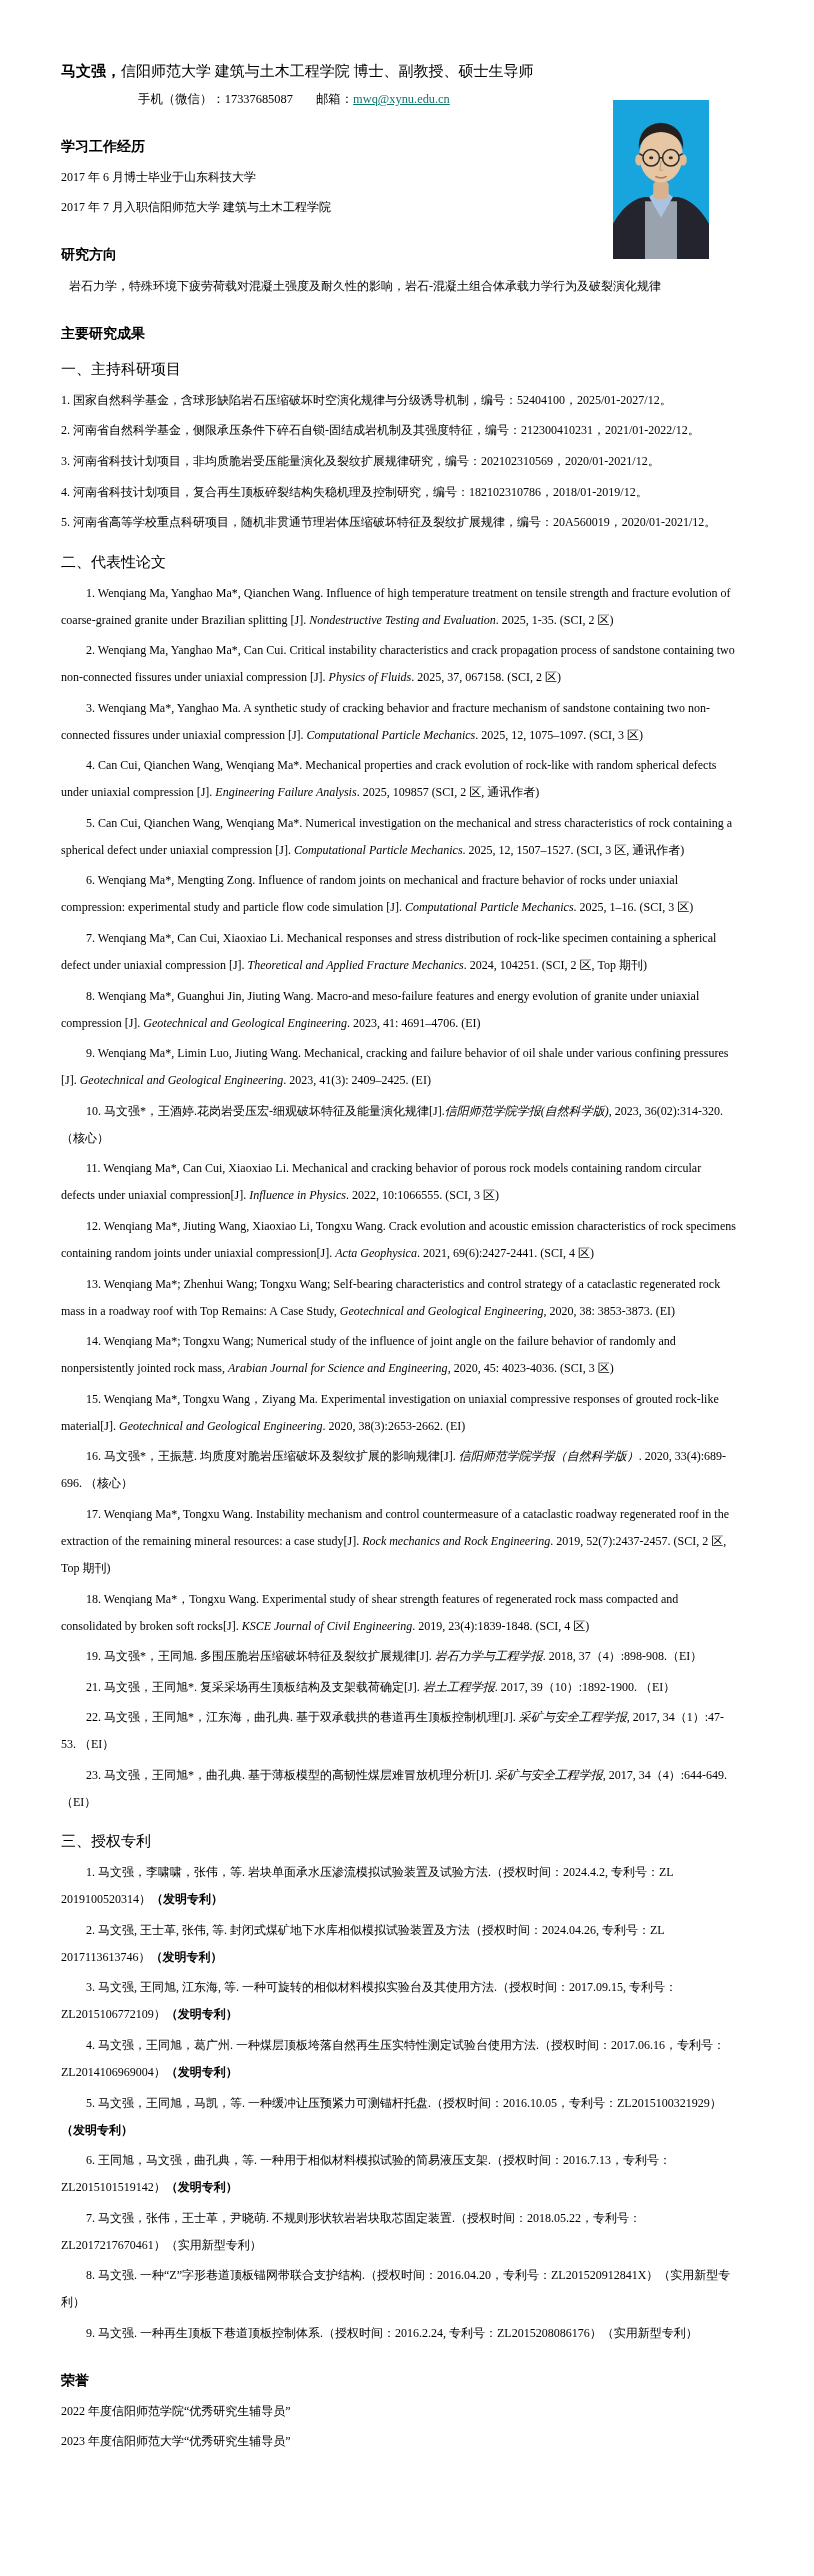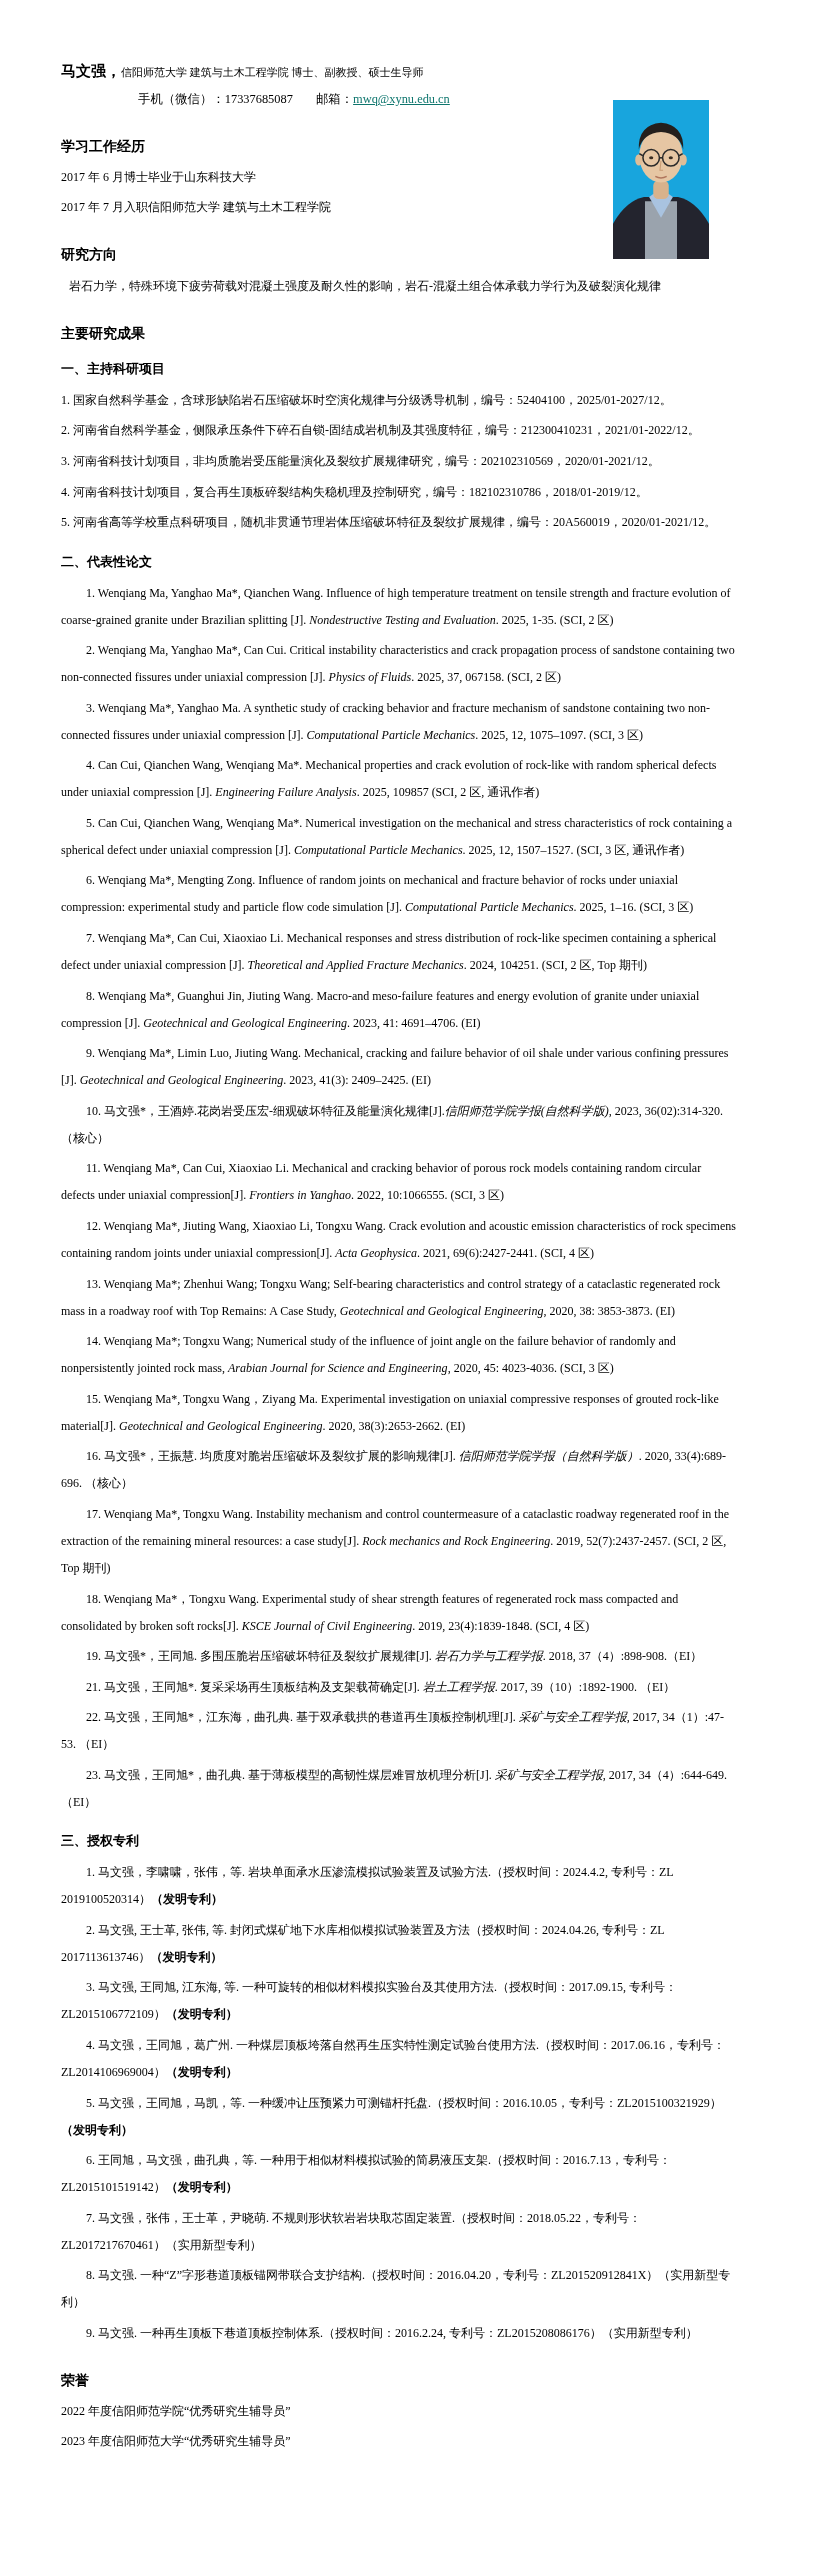--- a/index.html
+++ b/index.html
@@ -11,21 +11,21 @@
     padding: 58px 77px 62px 61px;
     background: #ffffff;
     color: #000000;
     font-family: "Liberation Serif", "DejaVu Serif", serif;
     font-size: 12px;
     line-height: 27px;
   }
   .header { position: relative; }
   .name-line { margin: 0; }
   .name { font-family: "DejaVu Sans", sans-serif; font-weight: bold; font-size: 15px; }
-  .title-rest { font-size: 11px; margin-top: 9px; }
+  .title-rest { font-size: 15px; margin-top: 9px; }
   .contact-line { margin: 0 0 0 77px; font-size: 12.4px; }
   .contact-gap { display: inline-block; width: 23px; }
   .email-link { color: #0f766e; text-decoration: underline; cursor: pointer; }
   .photo {
     position: absolute;
     left: 552px; 
     top: 42px;
     width: 96px;
     height: 159px;
     overflow: hidden;
@@ -33,22 +33,22 @@
   }
   h2.sec {
     font-family: "DejaVu Sans", sans-serif;
     font-size: 14px;
     font-weight: bold;
     margin: 23px 0 7.2px 0;
     line-height: 20.6px;
   }
   h3.subsec {
     font-family: "DejaVu Sans", sans-serif;
-    font-size: 13px;
-    font-weight: bold;
+    font-size: 15px;
+    font-weight: normal;
     margin: 15.5px 0 7.2px 0;
     line-height: 20.6px;
   }
   p.item { margin: 0 0 3.6px 0; }
   p.item-indent { margin: 0 0 3.6px 0; text-indent: 25px; }
   .it { font-style: italic; }
   .bd { font-weight: bold; }
   .research-text { margin: 8px; text-align: justify; }
 </style>
 </head>
@@ -118,21 +118,21 @@
       <p class="item-indent"><span>1. Wenqiang Ma, Yanghao Ma*, Qianchen Wang. Influence of high temperature treatment on tensile strength and fracture evolution of coarse-grained granite under Brazilian splitting [J]. </span><span class="it">Nondestructive Testing and Evaluation</span><span>. 2025, 1-35. (SCI, 2 区)</span></p>
       <p class="item-indent"><span>2. Wenqiang Ma, Yanghao Ma*, Can Cui. Critical instability characteristics and crack propagation process of sandstone containing two non-connected fissures under uniaxial compression [J]. </span><span class="it">Physics of Fluids</span><span>. 2025, 37, 067158. (SCI, 2 区)</span></p>
       <p class="item-indent"><span>3. Wenqiang Ma*, Yanghao Ma. A synthetic study of cracking behavior and fracture mechanism of sandstone containing two non-connected fissures under uniaxial compression [J]. </span><span class="it">Computational Particle Mechanics</span><span>. 2025, 12, 1075–1097. (SCI, 3 区)</span></p>
       <p class="item-indent"><span>4. Can Cui, Qianchen Wang, Wenqiang Ma*. Mechanical properties and crack evolution of rock-like with random spherical defects under uniaxial compression [J]. </span><span class="it">Engineering Failure Analysis</span><span>. 2025, 109857 (SCI, 2 区, 通讯作者)</span></p>
       <p class="item-indent"><span>5. Can Cui, Qianchen Wang, Wenqiang Ma*. Numerical investigation on the mechanical and stress characteristics of rock containing a spherical defect under uniaxial compression [J]. </span><span class="it">Computational Particle Mechanics</span><span>. 2025, 12, 1507–1527. (SCI, 3 区, 通讯作者)</span></p>
       <p class="item-indent"><span>6. Wenqiang Ma*, Mengting Zong. Influence of random joints on mechanical and fracture behavior of rocks under uniaxial compression: experimental study and particle flow code simulation [J]. </span><span class="it">Computational Particle Mechanics</span><span>. 2025, 1–16. (SCI, 3 区)</span></p>
       <p class="item-indent"><span>7. Wenqiang Ma*, Can Cui, Xiaoxiao Li. Mechanical responses and stress distribution of rock-like specimen containing a spherical defect under uniaxial compression [J]. </span><span class="it">Theoretical and Applied Fracture Mechanics</span><span>. 2024, 104251. (SCI, 2 区, Top 期刊)</span></p>
       <p class="item-indent"><span>8. Wenqiang Ma*, Guanghui Jin, Jiuting Wang. Macro-and meso-failure features and energy evolution of granite under uniaxial compression [J]. </span><span class="it">Geotechnical and Geological Engineering</span><span>. 2023, 41: 4691–4706. (EI)</span></p>
       <p class="item-indent"><span>9. Wenqiang Ma*, Limin Luo, Jiuting Wang. Mechanical, cracking and failure behavior of oil shale under various confining pressures [J]. </span><span class="it">Geotechnical and Geological Engineering</span><span>. 2023, 41(3): 2409–2425. (EI)</span></p>
       <p class="item-indent"><span>10. 马文强*，王酒婷.花岗岩受压宏-细观破坏特征及能量演化规律[J].</span><span class="it">信阳师范学院学报(自然科学版)</span><span>, 2023, 36(02):314-320. （核心）</span></p>
-      <p class="item-indent"><span>11. Wenqiang Ma*, Can Cui, Xiaoxiao Li. Mechanical and cracking behavior of porous rock models containing random circular defects under uniaxial compression[J]. </span><span class="it">Frontiers in Yanghao</span><span>. 2022, 10:1066555. (SCI, 3 区)</span></p>
+      <p class="item-indent"><span>11. Wenqiang Ma*, Can Cui, Xiaoxiao Li. Mechanical and cracking behavior of porous rock models containing random circular defects under uniaxial compression[J]. </span><span class="it">Influence in Physics</span><span>. 2022, 10:1066555. (SCI, 3 区)</span></p>
       <p class="item-indent"><span>12. Wenqiang Ma*, Jiuting Wang, Xiaoxiao Li, Tongxu Wang. Crack evolution and acoustic emission characteristics of rock specimens containing random joints under uniaxial compression[J]. </span><span class="it">Acta Geophysica</span><span>. 2021, 69(6):2427-2441. (SCI, 4 区)</span></p>
       <p class="item-indent"><span>13. Wenqiang Ma*; Zhenhui Wang; Tongxu Wang; Self-bearing characteristics and control strategy of a cataclastic regenerated rock mass in a roadway roof with Top Remains: A Case Study, </span><span class="it">Geotechnical and Geological Engineering</span><span>, 2020, 38: 3853-3873. (EI)</span></p>
       <p class="item-indent"><span>14. Wenqiang Ma*; Tongxu Wang; Numerical study of the influence of joint angle on the failure behavior of randomly and nonpersistently jointed rock mass, </span><span class="it">Arabian Journal for Science and Engineering</span><span>, 2020, 45: 4023-4036. (SCI, 3 区)</span></p>
       <p class="item-indent"><span>15. Wenqiang Ma*, Tongxu Wang，Ziyang Ma. Experimental investigation on uniaxial compressive responses of grouted rock-like material[J]. </span><span class="it">Geotechnical and Geological Engineering</span><span>. 2020, 38(3):2653-2662. (EI)</span></p>
       <p class="item-indent"><span>16. 马文强*，王振慧. 均质度对脆岩压缩破坏及裂纹扩展的影响规律[J]. </span><span class="it">信阳师范学院学报（自然科学版）</span><span>. 2020, 33(4):689-696. （核心）</span></p>
       <p class="item-indent"><span>17. Wenqiang Ma*, Tongxu Wang. Instability mechanism and control countermeasure of a cataclastic roadway regenerated roof in the extraction of the remaining mineral resources: a case study[J]. </span><span class="it">Rock mechanics and Rock Engineering</span><span>. 2019, 52(7):2437-2457. (SCI, 2 区, Top 期刊)</span></p>
       <p class="item-indent"><span>18. Wenqiang Ma*，Tongxu Wang. Experimental study of shear strength features of regenerated rock mass compacted and consolidated by broken soft rocks[J]. </span><span class="it">KSCE Journal of Civil Engineering</span><span>. 2019, 23(4):1839-1848. (SCI, 4 区)</span></p>
       <p class="item-indent"><span>19. 马文强*，王同旭. 多围压脆岩压缩破坏特征及裂纹扩展规律[J]. </span><span class="it">岩石力学与工程学报</span><span>. 2018, 37（4）:898-908.（EI）</span></p>
       <p class="item-indent"><span>21. 马文强，王同旭*. 复采采场再生顶板结构及支架载荷确定[J]. </span><span class="it">岩土工程学报</span><span>. 2017, 39（10）:1892-1900. （EI）</span></p>
       <p class="item-indent"><span>22. 马文强，王同旭*，江东海，曲孔典. 基于双承载拱的巷道再生顶板控制机理[J]. </span><span class="it">采矿与安全工程学</span><span class="it">报</span><span>, 2017, 34（1）:47-53. （EI）</span></p>

